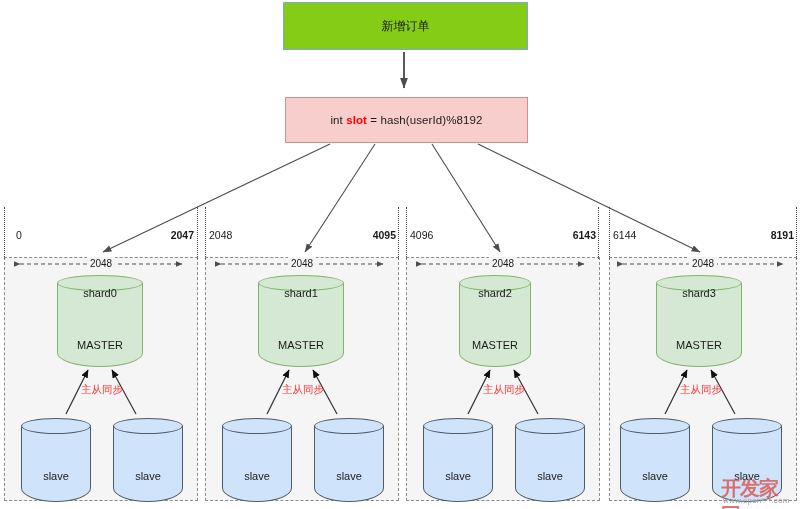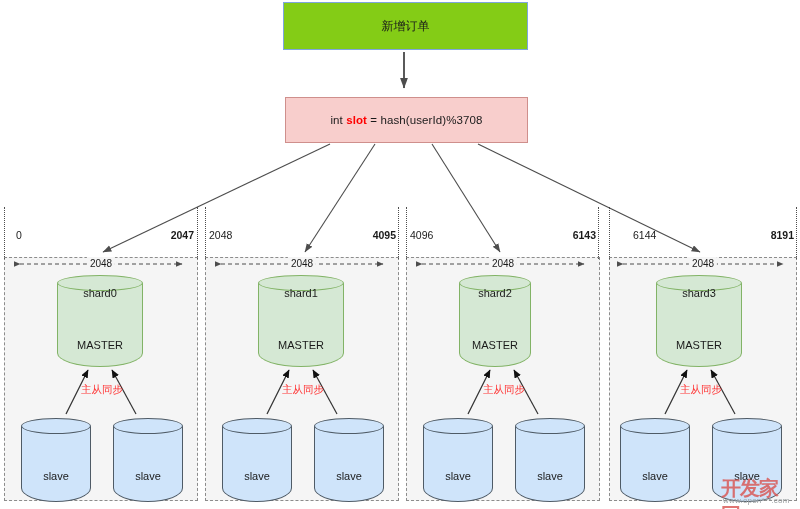--- a/index.html
+++ b/index.html
@@ -146,30 +146,30 @@
     <line x1="375" y1="144" x2="305" y2="252" stroke="#4d4d4d" stroke-width="1.1" marker-end="url(#ah)"></line>
     <line x1="432" y1="144" x2="500" y2="252" stroke="#4d4d4d" stroke-width="1.1" marker-end="url(#ah)"></line>
     <line x1="478" y1="144" x2="700" y2="252" stroke="#4d4d4d" stroke-width="1.1" marker-end="url(#ah)"></line>
   </svg>
 
   <div class="abs box box-order">
     <span>新增订单</span>
   </div>
 
   <div class="abs box box-slot">
-    <span class="slot-txt"><span>int </span><span class="slot-kw">slot</span><span> = hash(userId)%3708</span></span>
+    <span class="slot-txt"><span>int </span><span class="slot-kw">slot</span><span> = hash(userId)%8192</span></span>
   </div>
 
   <div class="abs rng l" style="left:16px;width:70px">0</div>
   <div class="abs rng r" style="left:120px;width:74px">2047</div>
   <div class="abs rng l" style="left:209px;width:70px">2048</div>
   <div class="abs rng r" style="left:322px;width:74px">4095</div>
   <div class="abs rng l" style="left:410px;width:70px">4096</div>
   <div class="abs rng r" style="left:522px;width:74px">6143</div>
-  <div class="abs rng l" style="left:633px;width:70px">6144</div>
+  <div class="abs rng l" style="left:613px;width:70px">6144</div>
   <div class="abs rng r" style="left:720px;width:74px">8191</div>
 
   <div class="abs warp" style="left:12px;width:178px">
     <svg style="width:178px;height:16px">
       <defs>
         <marker id="a0l" markerWidth="8" markerHeight="8" refX="6.5" refY="3" orient="auto">
             <path d="M0,0 L7,3 L0,6 z" fill="#4d4d4d"></path>
           </marker>
       </defs>
       <line x1="8" y1="6" x2="170" y2="6" stroke="#4d4d4d" stroke-width="1" stroke-dasharray="4 3" marker-start="url(#a0l)" marker-end="url(#a0l)"></line>

